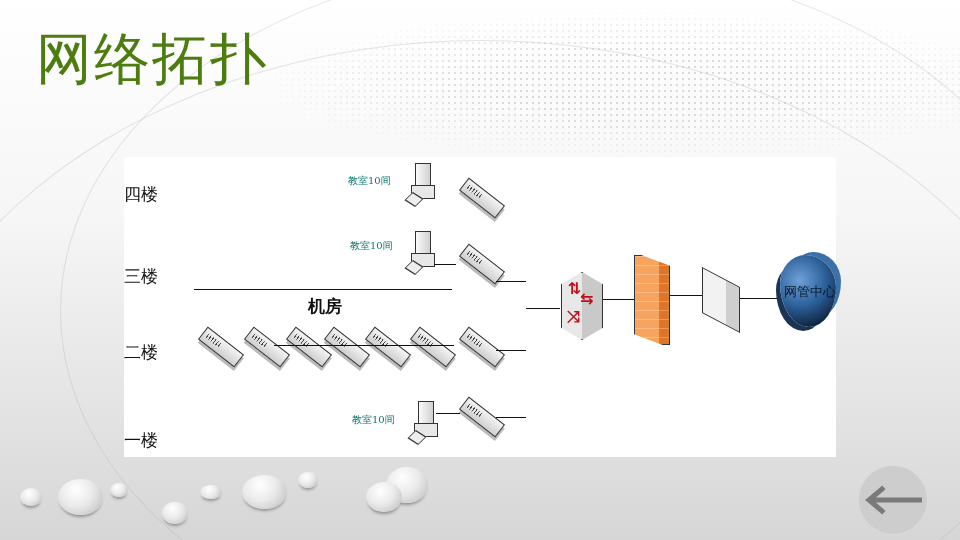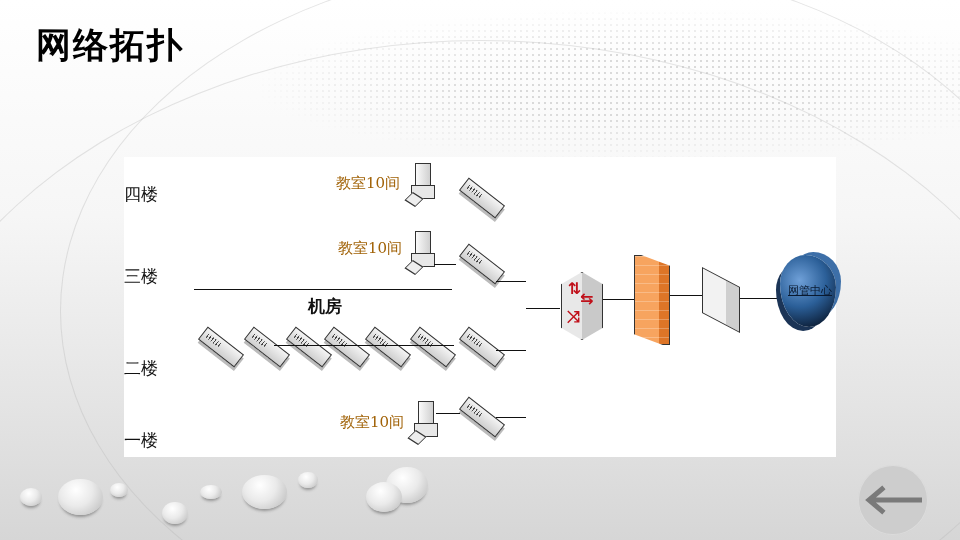--- a/index.html
+++ b/index.html
@@ -13,33 +13,33 @@
   }
   .bg-dots {
     position:absolute; left:260px; top:10px; width:700px; height:150px;
     background-image: radial-gradient(rgba(190,190,190,0.55) 1.2px, transparent 1.4px);
     background-size: 6px 6px;
     -webkit-mask-image: radial-gradient(ellipse at 55% 50%, #000 30%, transparent 72%);
             mask-image: radial-gradient(ellipse at 55% 50%, #000 30%, transparent 72%);
   }
   .title {
     position:absolute; left:36px; top:22px;
-    font-size:35px; font-weight:bold; color:#000000; letter-spacing:2px;
+    font-size:56px; font-weight:normal; color:#4d7c0f; letter-spacing:2px;
     font-family: "DejaVu Sans", sans-serif;
   }
   .panel {
     position:absolute; left:124px; top:157px; width:712px; height:300px;
     background:#ffffff;
   }
   .floor {
     position:absolute; left:0; font-size:17px; color:#111;
     font-family: "DejaVu Serif", serif;
   }
   .room-label {
-    position:absolute; font-size:15px; color:#a16207; font-family: "DejaVu Serif", serif;
+    position:absolute; font-size:10px; color:#0f766e; font-family: "DejaVu Serif", serif; margin-left: 12px;
   }
   .jifang { position:absolute; left:184px; top:138px; font-size:17px; font-family:"DejaVu Serif", serif; color:#111;font-weight:bold; }
   .hline { position:absolute; height:1px; background:#111; }
   .switch {
     position:absolute; width:44px; height:14px;
     background: linear-gradient(180deg,#f4f4f4,#cfcfcf);
     border:1px solid #333; transform: rotate(38deg);
     box-shadow: 2px 3px 0 #bbb;
   }
   .switch::before {
@@ -80,21 +80,21 @@
     border:1px solid #333; transform: skewY(28deg);
   }
   .cloud {
     position:absolute; left:656px; top:98px; width:56px; height:72px;
     background: radial-gradient(circle at 35% 35%, #6fa0d8 0%, #2b5f98 45%, #0f2440 80%);
     border-radius: 45% 55% 48% 52% / 40% 45% 55% 60%;
     box-shadow: -6px 6px 0 -2px #1b3456, 8px -6px 0 -3px #3d6fa8;
   }
   .cloud-label {
     position:absolute; left:656px; top:126px; width:60px; text-align:center;
-    font-size:11px; color:#0a1a30; font-family:"DejaVu Serif", serif;text-decoration:underline;
+    font-size:13px; color:#0a1a30; font-family:"DejaVu Serif", serif;
   }
   .bubble {
     position:absolute; border-radius:50%;
     background: radial-gradient(circle at 40% 30%, #ffffff 0%, #eaeaea 45%, #b8b8b8 100%);
     box-shadow: 0 4px 3px -2px rgba(60,60,60,0.45);
   }
   .back-btn {
     position:absolute; left:858px; top:465px; width:70px; height:70px; border-radius:50%;
     background:#cdcdcd; box-shadow: inset 0 0 0 1px rgba(255,255,255,0.3);
     display:flex; align-items:center; justify-content:center; cursor:pointer;
@@ -106,21 +106,21 @@
 <div class="bg-dots"></div>
 <div class="bg-arc" style="left:-120px;top:40px;width:1200px;height:900px;"></div>
 <div class="bg-arc" style="left:60px;top:-40px;width:1000px;height:700px;"></div>
 
 <div class="title">网络拓扑</div>
 
 <div class="panel">
 
   <div class="floor" style="top:20px;margin-top:6px;">四楼</div>
   <div class="floor" style="top:108px;">三楼</div>
-  <div class="floor" style="top:184px;margin-top:16px;">二楼</div>
+  <div class="floor" style="top:184px;">二楼</div>
   <div class="floor" style="top:272px;">一楼</div>
 
   <div class="room-label" style="left:212px;top:17px;">教室10间</div>
   <div class="room-label" style="left:214px;top:82px;">教室10间</div>
   <div class="room-label" style="left:216px;top:256px;">教室10间</div>
 
   <div class="pc" style="left:282px;top:6px;">
       <div class="tower"></div>
       <div class="base"></div>
       <div class="kbd"></div>

